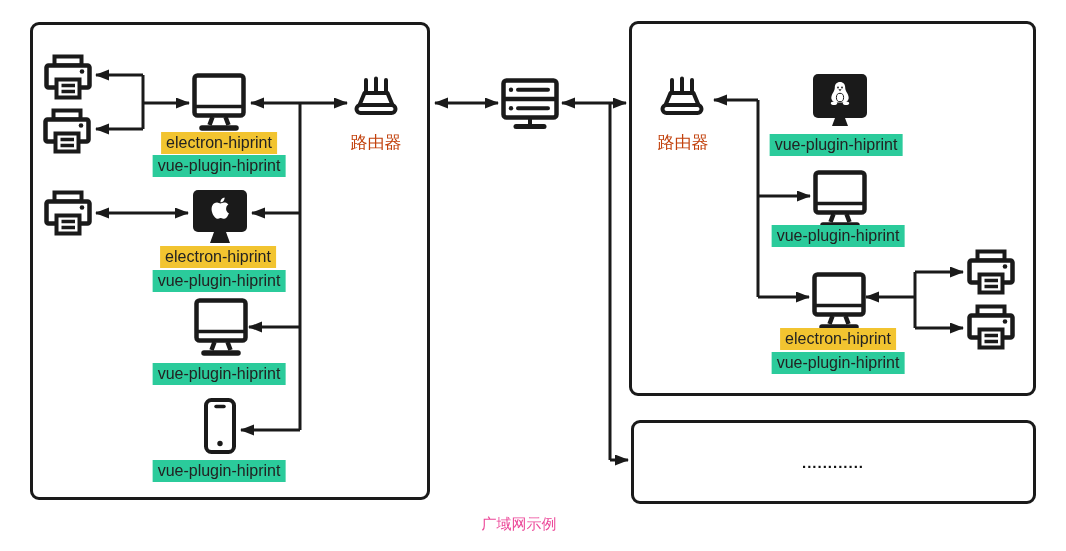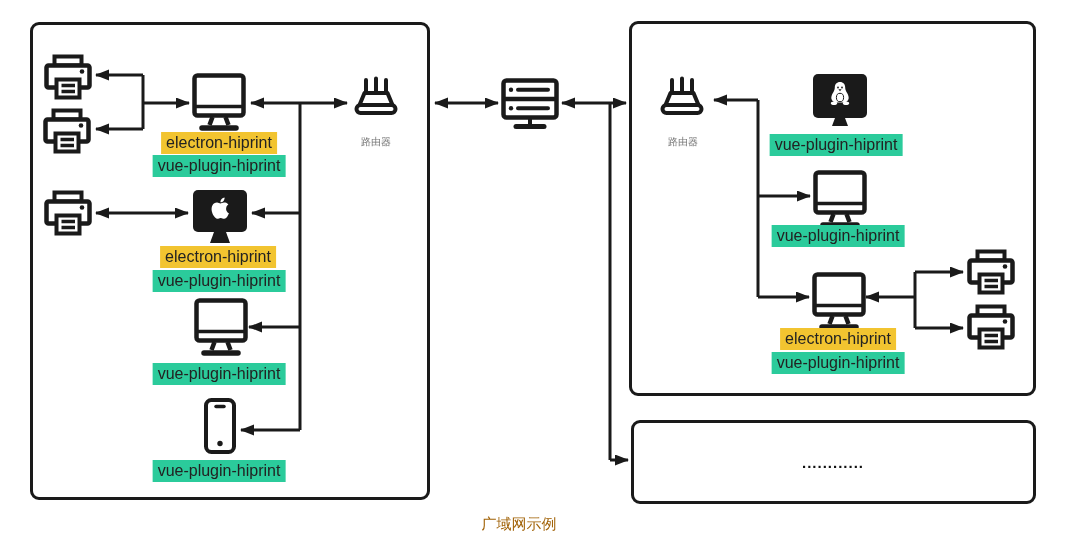--- a/index.html
+++ b/index.html
@@ -7,24 +7,24 @@
   body { background:#fff; font-family:"Liberation Sans","DejaVu Sans",sans-serif; }
   .stage { position:relative; width:1066px; height:551px; background:#fff; overflow:hidden; }
   .box { position:absolute; border:3px solid var(--ink); border-radius:9px; background:transparent; }
   .lines { position:absolute; left:0; top:0; pointer-events:none; }
   .icon { position:absolute; }
   .tag { position:absolute; transform:translate(-50%,-50%); white-space:nowrap;
          font-size:16px; line-height:1; padding:3px 5px; color:#222; }
   .tag.yellow { background:var(--yellow); }
   .tag.green  { background:var(--green); }
   .tag.cyan   { background:var(--cyan); }
-  .cjk-label { position:absolute; transform:translate(-50%,-50%); font-size:10px; color:#737373; white-space:nowrap; }
+  .cjk-label { position:absolute; transform:translate(-50%,-50%); font-size:17px; color:#c2410c; white-space:nowrap; }
   .dots { position:absolute; transform:translate(-50%,-50%); font-size:15px; font-weight:700;
           letter-spacing:1px; color:#111; }
-  .caption { position:absolute; transform:translate(-50%,-50%); font-size:15px; color:#a16207; white-space:nowrap; }
+  .caption { position:absolute; transform:translate(-50%,-50%); font-size:15px; color:#ec4899; white-space:nowrap; }
 </style>
 </head>
 <body>
 
 <div class="stage">
 
   <div class="box" style="left:30px;top:22px;width:400px;height:478px"></div>
   <div class="box" style="left:629px;top:21px;width:407px;height:375px"></div>
   <div class="box" style="left:631px;top:420px;width:405px;height:84px"></div>
 

